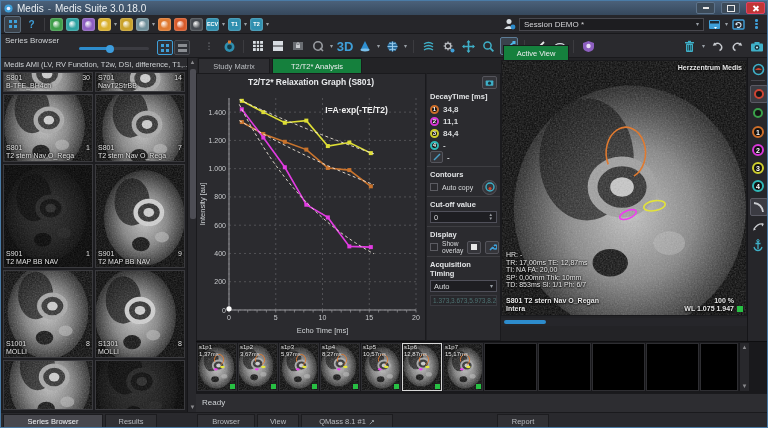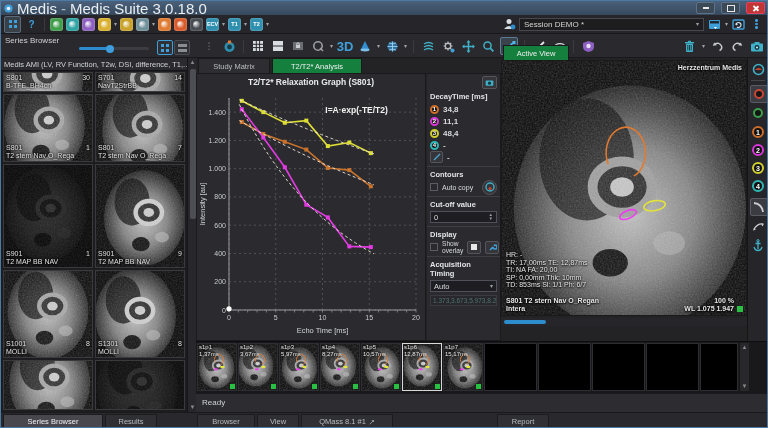--- a/index.html
+++ b/index.html
@@ -1,21 +1,21 @@
 <!DOCTYPE html>
 <html><head>
 <meta charset="utf-8">
 <style>
   html,body{margin:0;padding:0;background:#111;font-family:"Liberation Sans",sans-serif;}
   #win{position:relative;width:768px;height:428px;background:#232326;overflow:hidden;
        border:1px solid #4a7ba6;box-sizing:border-box;font-family:"Liberation Sans",sans-serif;}
   .abs{position:absolute;}
   
   #titlebar{left:0;top:0;width:100%;height:14px;background:linear-gradient(#4b617a,#36485c);
-            display:flex;align-items:center;color:#e9eef2;font-size:15px;gap:4px;padding-left:3px;box-sizing:border-box;}
+            display:flex;align-items:center;color:#e9eef2;font-size:10px;gap:4px;padding-left:3px;box-sizing:border-box;}
   .winbtn{width:17px;height:10px;border-radius:2px;display:flex;align-items:center;justify-content:center;margin-left:2px;}
   .winbtn.min,.winbtn.max{background:#3c4a58;border:1px solid #5c728a;}
   .winbtn.close{background:#c13535;border:1px solid #d46;}
   .glyph-min{width:6px;height:2px;background:#e8e8e8;}
   .glyph-max{width:6px;height:5px;border:1px solid #e8e8e8;}
   .glyph-x{position:relative;width:7px;height:7px;}
   .glyph-x::before,.glyph-x::after{content:"";position:absolute;left:3px;top:0;width:1.5px;height:7px;background:#fff;}
   .glyph-x::before{transform:rotate(45deg);} .glyph-x::after{transform:rotate(-45deg);}
   
   #row2{left:0;top:14px;width:100%;height:19px;background:#26262a;border-bottom:1px solid #19191c;
@@ -713,21 +713,21 @@
       <div class="drow">
           <span class="ddot" style="border-color: rgb(217, 54, 217);">
             <span>2</span>
           </span>
           <span class="dval">11,1</span>
         </div>
       <div class="drow">
           <span class="ddot" style="border-color: rgb(207, 207, 46);">
             <span>3</span>
           </span>
-          <span class="dval">48,4</span>
+          <span class="dval">84,4</span>
         </div>
       <div class="drow">
           <span class="ddot" style="border-color: rgb(47, 184, 184);">
             <span>4</span>
           </span>
           <span class="dval">-</span>
         </div>
       <div class="drow">
         <span class="obtn" style="width:11px;height:10px">
             <svg width="8" height="8" viewBox="0 0 8 8">

